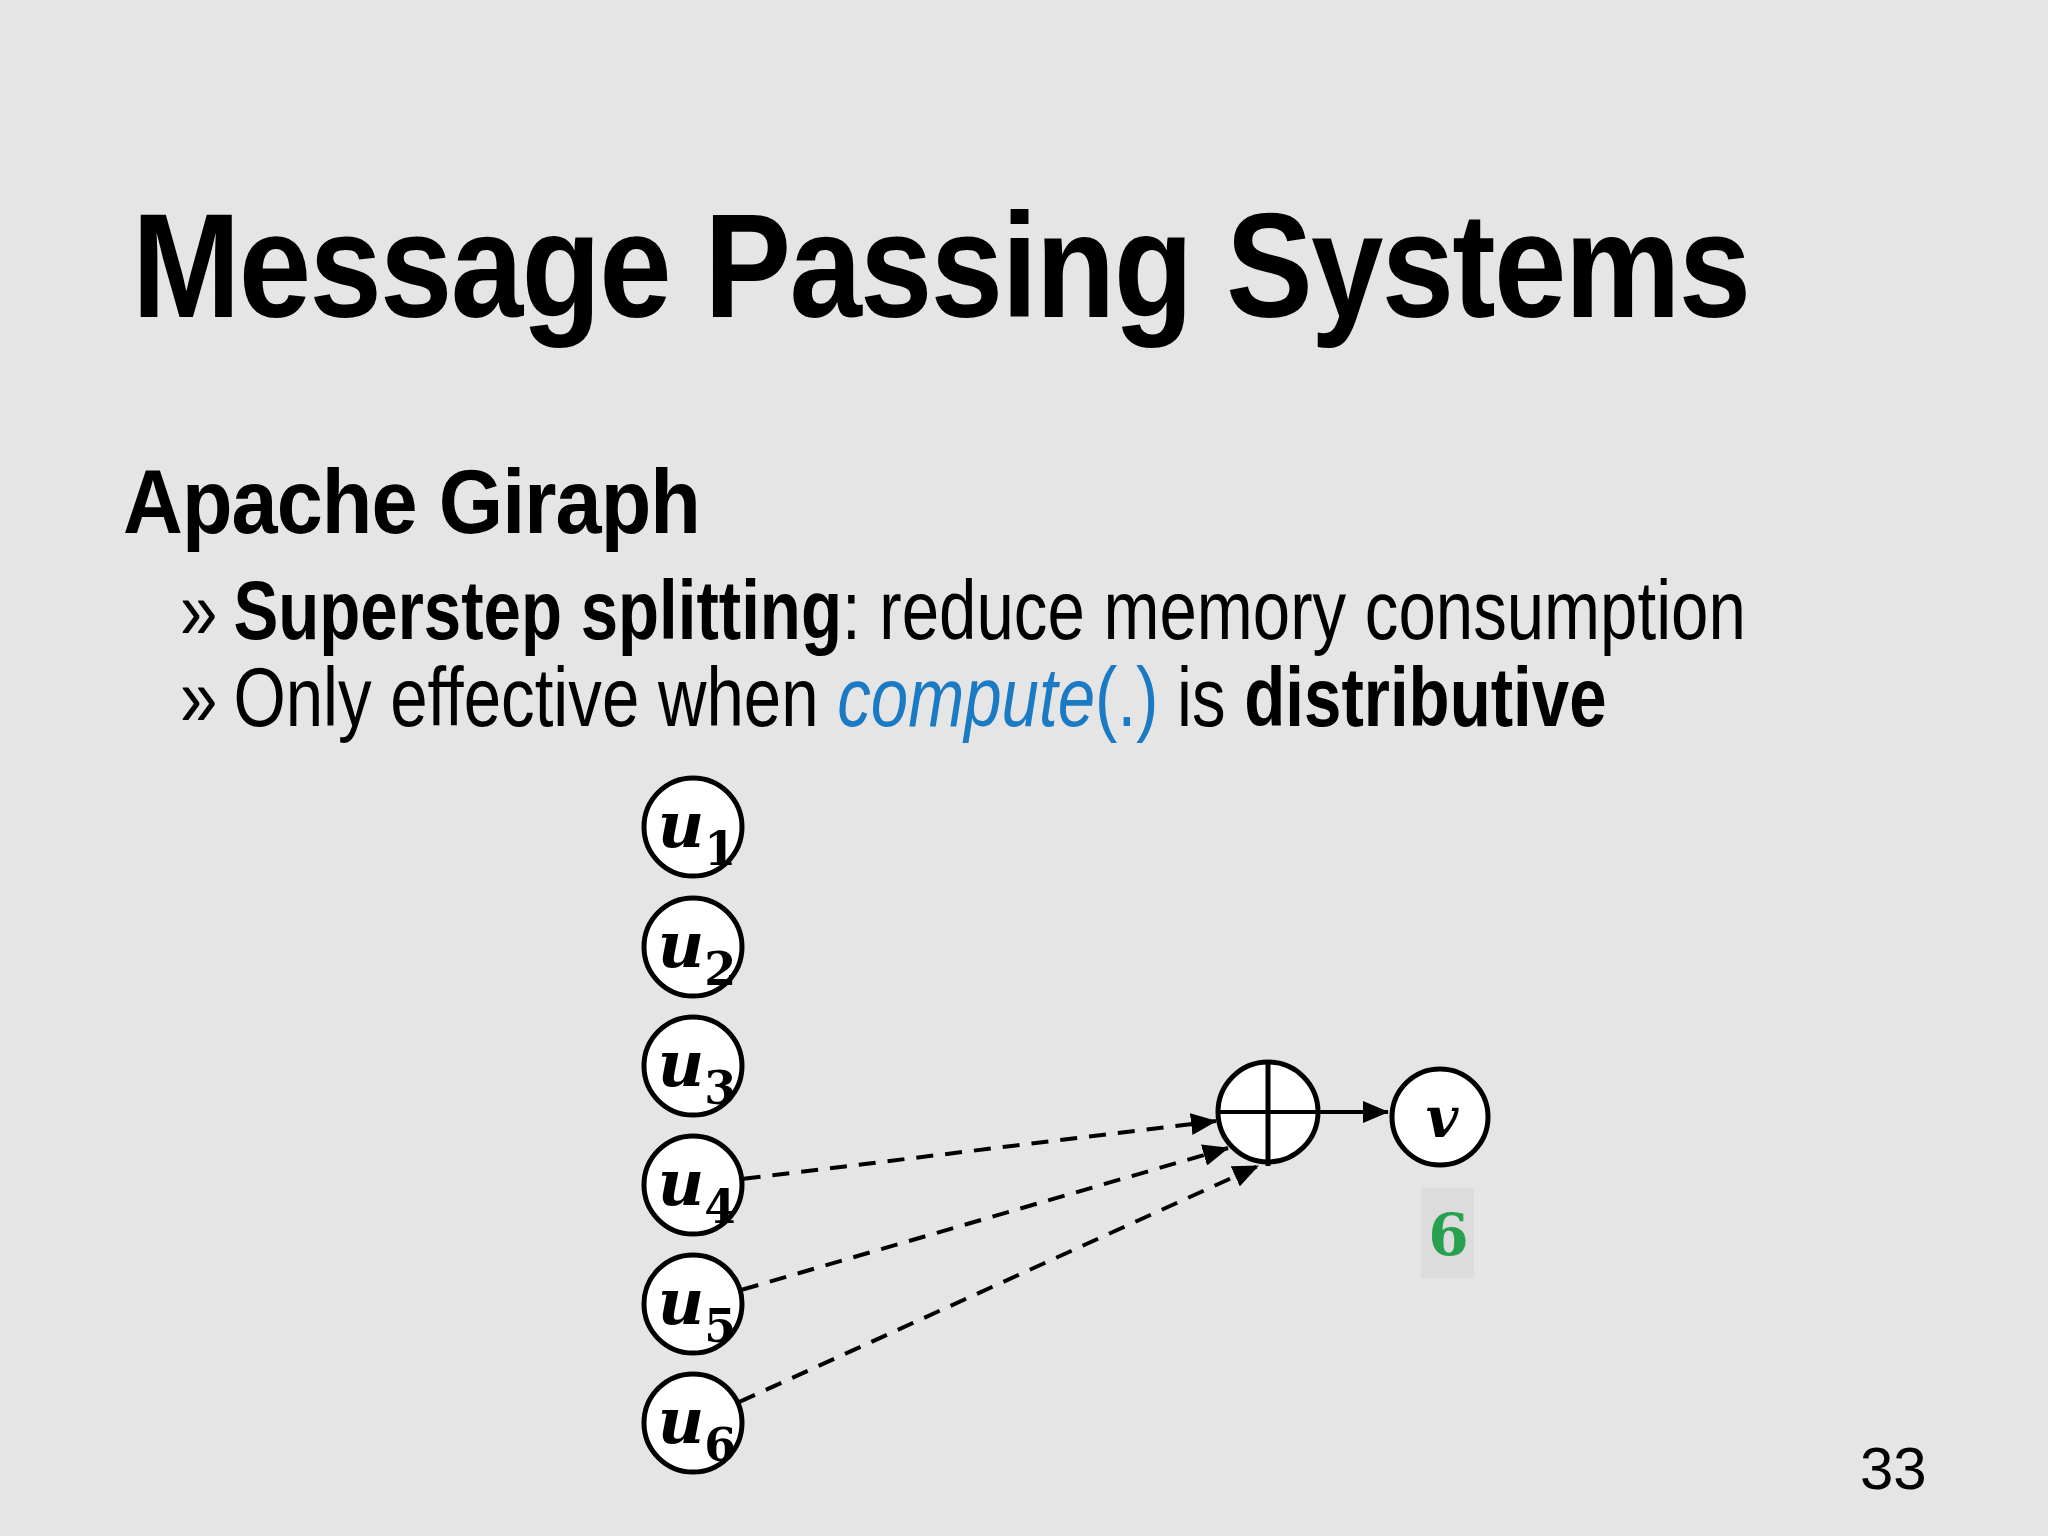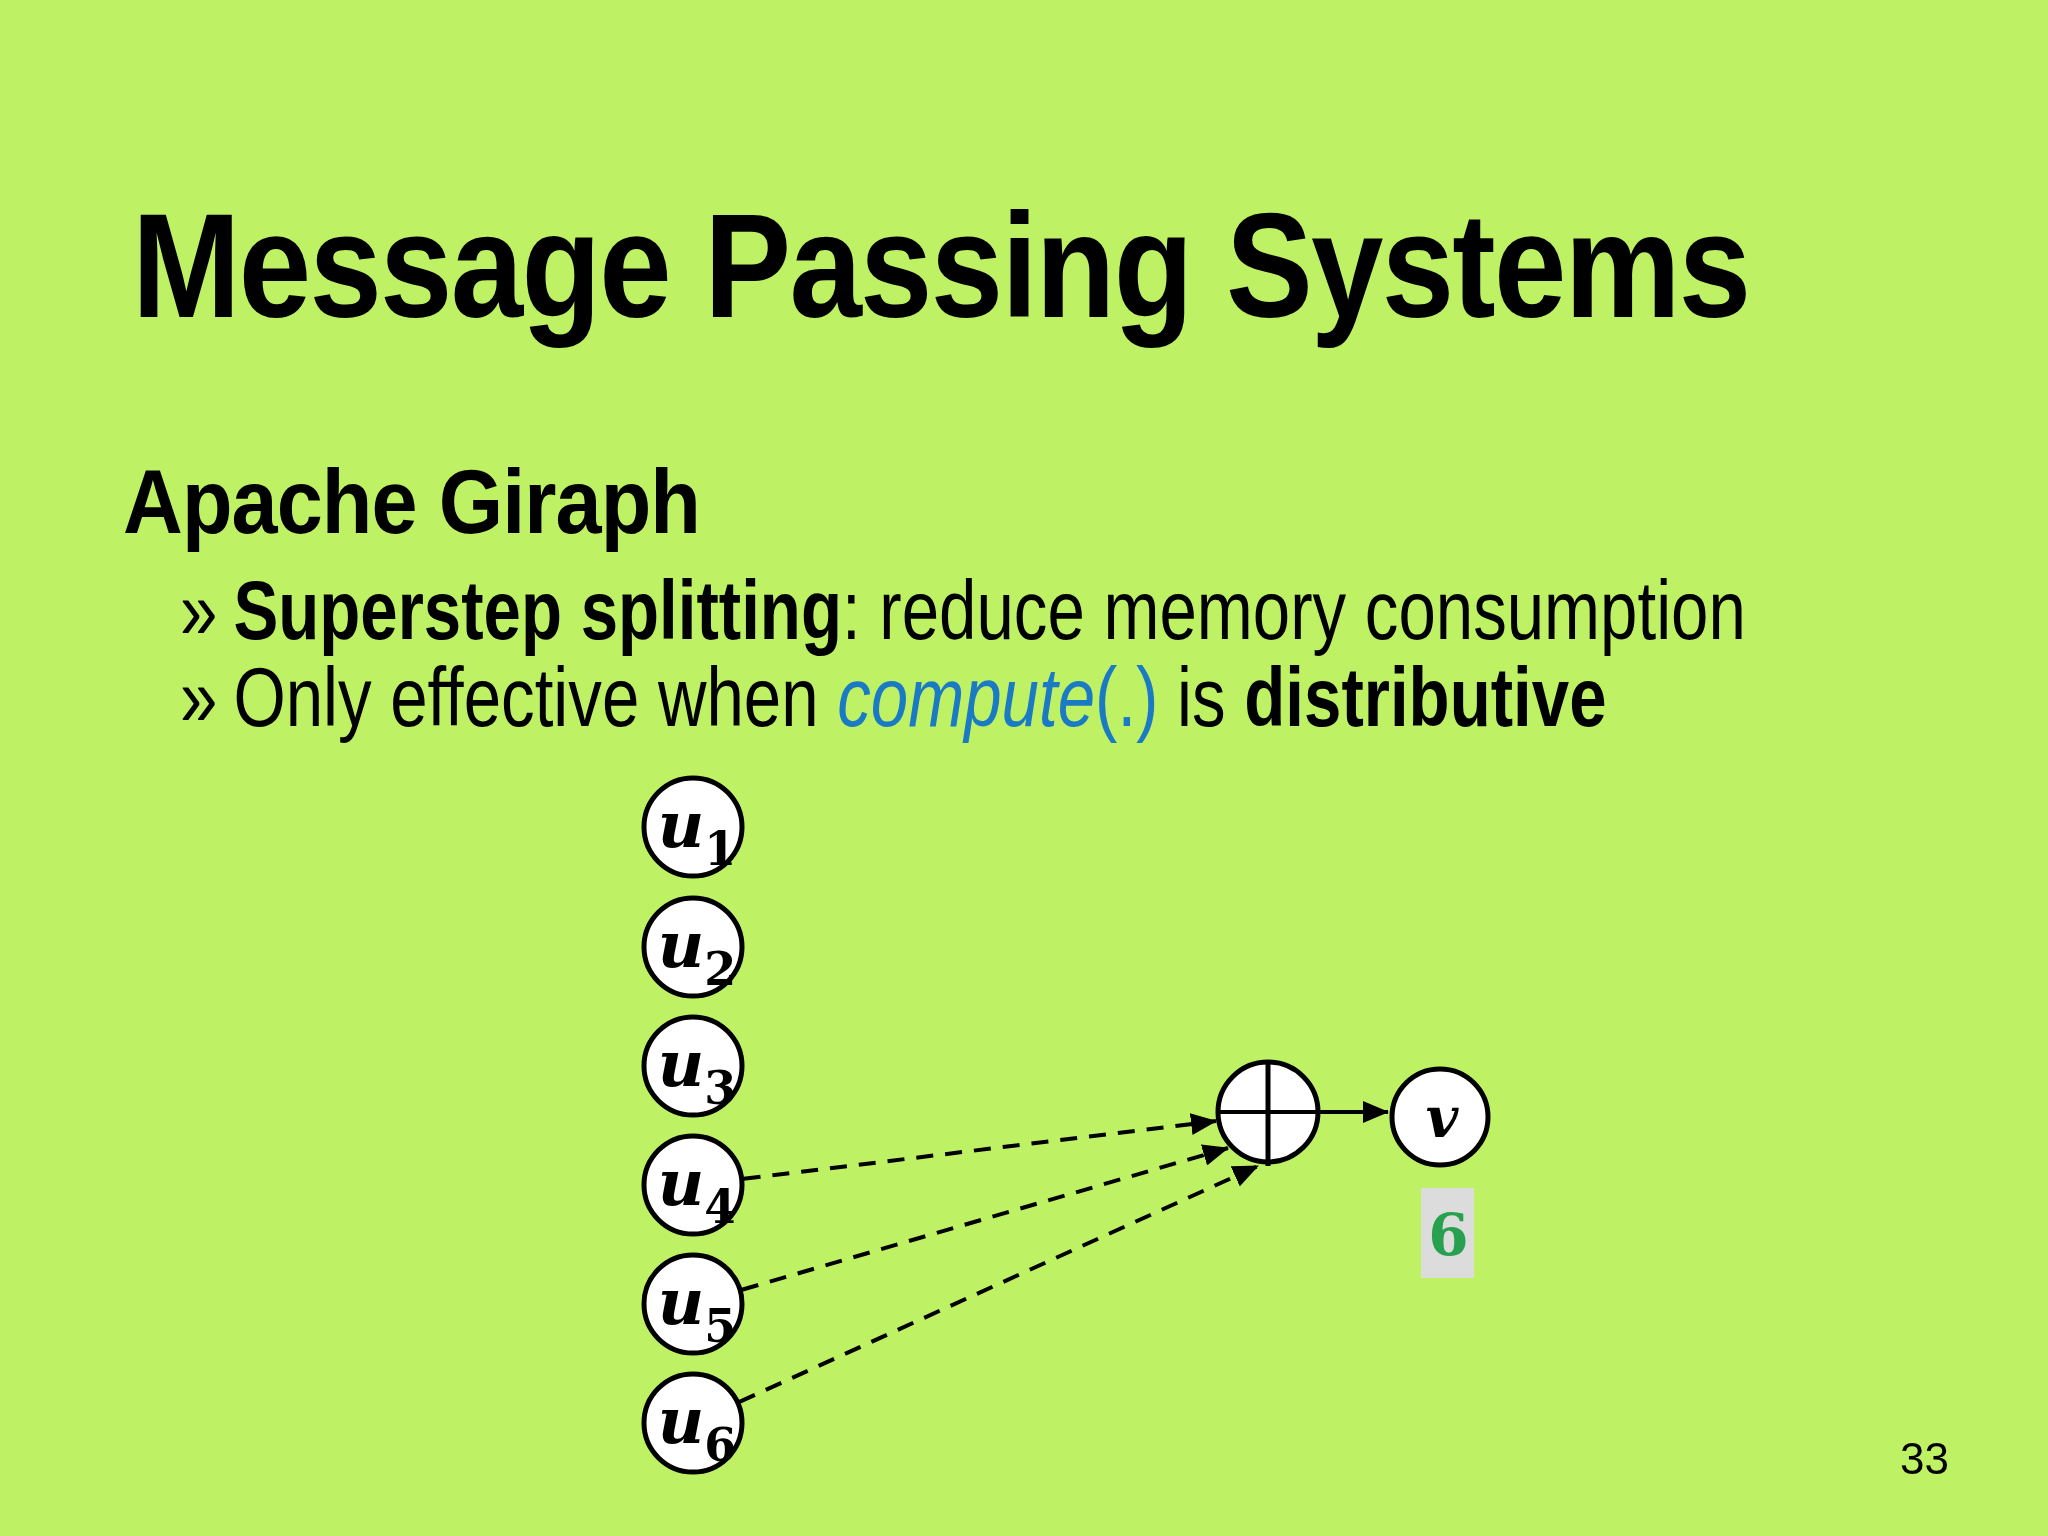--- a/index.html
+++ b/index.html
@@ -1,20 +1,20 @@
 <!DOCTYPE html>
 <html><head>
 <meta charset="utf-8">
 <style>
   html, body { margin: 0; padding: 0; background: #ffffff; }
   #canvas {
     position: relative;
     width: 2048px;
     height: 1536px;
-    background: #bef264;
+    background: #e5e5e5;
     overflow: hidden;
     font-family: "Liberation Sans", sans-serif;
     color: #000000;
   }
   .abs { position: absolute; line-height: normal; white-space: nowrap; }
   .condensed { transform-origin: left top; }
 
   
   #title {
     left: 132px; top: 181px;
@@ -39,21 +39,21 @@
   }
   #bullet1 { top: 562px; }
   #bullet2 { top: 649px; }
   .bullet .marker { margin-right: 20px; }
   .bold { font-weight: 700; }
   .func-name { font-style: italic; }
 
   
   #page-number {
     left: 1860px; top: 1434px;
-    font-size: 44px; font-weight: 400; margin-left: 40px;
+    font-size: 60px; font-weight: 400;
   }
 
   
   #diagram-svg { position: absolute; left: 0; top: 0; }
   .node-circle { fill: #ffffff; stroke: #000000; stroke-width: 5px; }
   .plus-line { stroke: #000000; stroke-width: 5px; fill: none; }
   .solid-edge { stroke: #000000; stroke-width: 4px; fill: none; }
   .dashed-edge { stroke: #000000; stroke-width: 4px; stroke-dasharray: 17 12; fill: none; }
   .node-label {
     font-family: "DejaVu Serif", serif;

